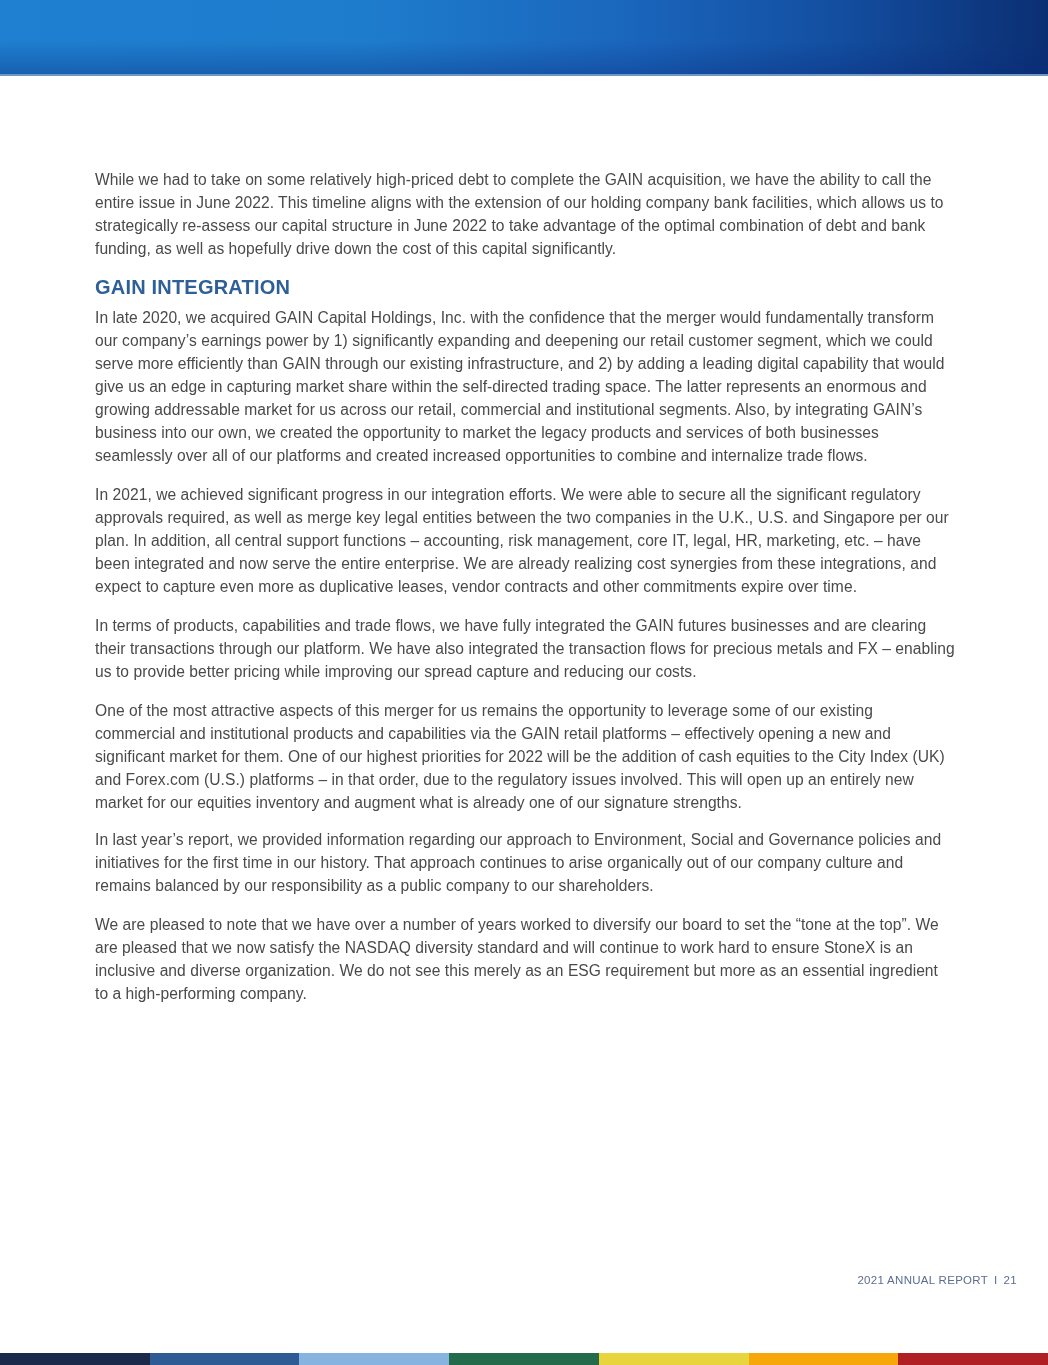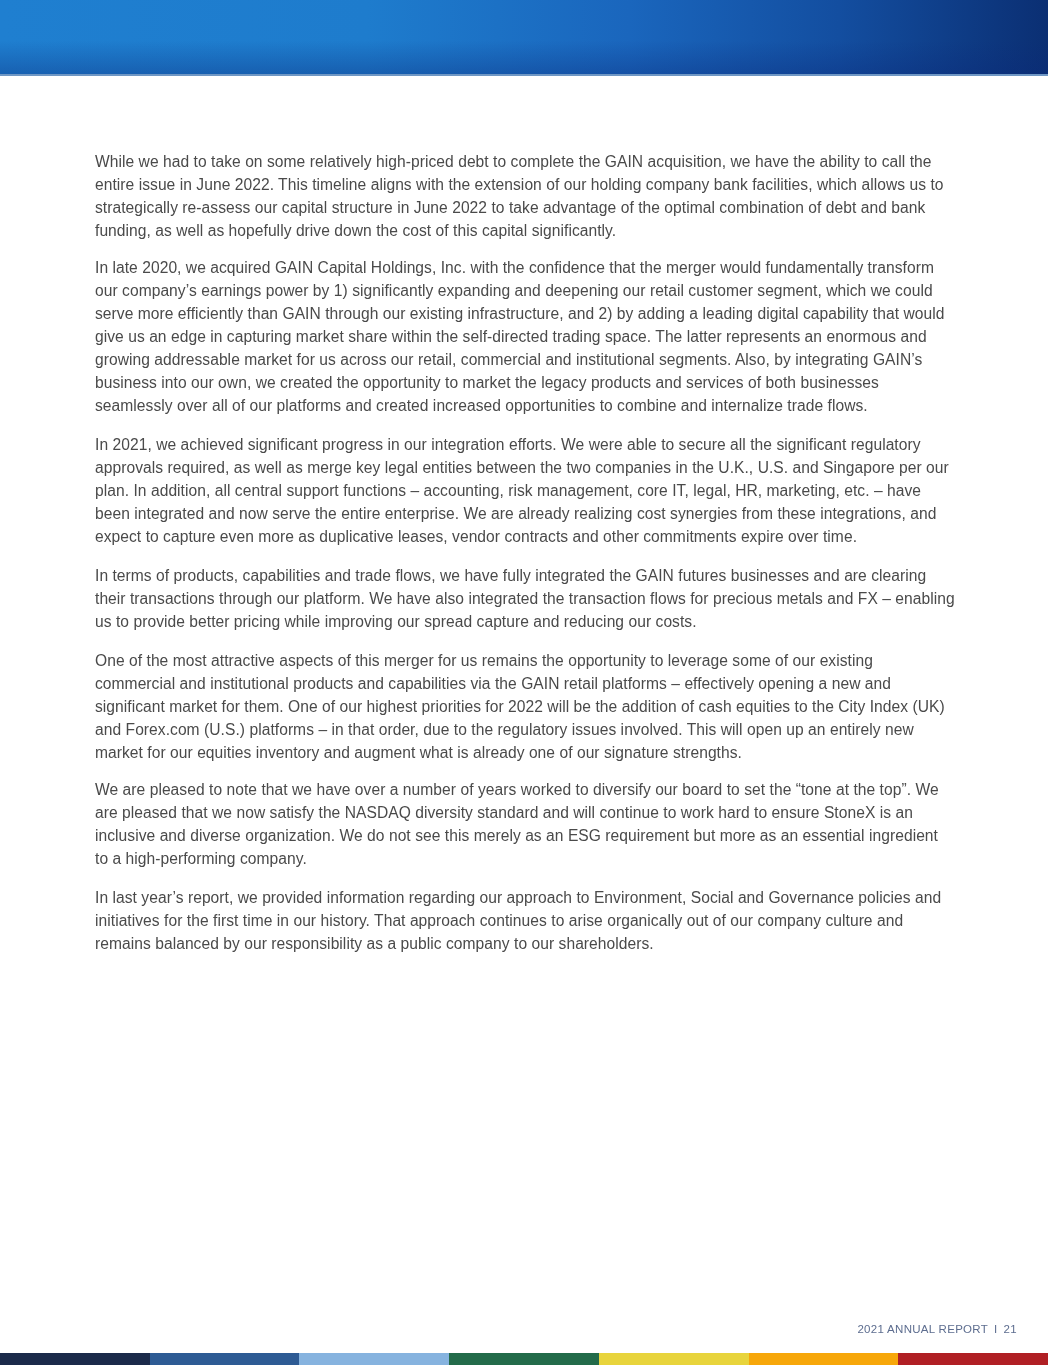--- a/index.html
+++ b/index.html
@@ -26,42 +26,42 @@
     .header-edge {
       position: absolute;
       left: 0; top: 74px;
       width: 1048px;
       height: 2px;
       background: #6f97c4;
     }
     .content {
       position: absolute;
       left: 95px;
-      top: 150px;
+      top: 168px;
       width: 860px;
       color: #4a4a4a;
       font-size: 15.6px;
       line-height: 23px;
       letter-spacing: 0.05px;
     }
     .content p {
       margin: 0 0 16px 0;
     }
     .content h2 {
       margin: 0 0 6px 0;
       font-size: 20px;
       line-height: 26px;
       font-weight: bold;
       color: #2f5f97;
       letter-spacing: 0.2px;
     }
     .footer-text {
       position: absolute;
       right: 31px;
-      top: 1323px;
+      top: 1274px;
       font-size: 11.5px;
       color: #5d6d8f;
       letter-spacing: 0.3px;
       white-space: nowrap;
     }
     .footer-text .sep {
       display: inline-block;
       margin: 0 6px;
     }
     .color-bar {
@@ -80,29 +80,30 @@
 </head>
 <body>
 
 <div class="header-band"></div>
 <div class="header-edge"></div>
 
 <div class="content" style="color: rgb(74, 74, 74);">
   <p style="margin-bottom:14px;">While we had to take on some relatively high-priced debt to complete the GAIN acquisition, we have the ability to call the entire issue in June 2022. This timeline aligns with the extension of our holding company bank facilities, which allows us to strategically re-assess our capital structure in June 2022 to take advantage of the optimal combination of debt and bank funding, as well as hopefully drive down the cost of this capital significantly.</p>
 
   <section>
+    <h2 style="color: rgb(47, 95, 151);">GAIN INTEGRATION</h2>
     <p>In late 2020, we acquired GAIN Capital Holdings, Inc. with the confidence that the merger would fundamentally transform our company’s earnings power by 1) significantly expanding and deepening our retail customer segment, which we could serve more efficiently than GAIN through our existing infrastructure, and 2) by adding a leading digital capability that would give us an edge in capturing market share within the self-directed trading space. The latter represents an enormous and growing addressable market for us across our retail, commercial and institutional segments. Also, by integrating GAIN’s business into our own, we created the opportunity to market the legacy products and services of both businesses seamlessly over all of our platforms and created increased opportunities to combine and internalize trade flows.</p>
     <p>In 2021, we achieved significant progress in our integration efforts. We were able to secure all the significant regulatory approvals required, as well as merge key legal entities between the two companies in the U.K., U.S. and Singapore per our plan. In addition, all central support functions – accounting, risk management, core IT, legal, HR, marketing, etc. – have been integrated and now serve the entire enterprise. We are already realizing cost synergies from these integrations, and expect to capture even more as duplicative leases, vendor contracts and other commitments expire over time.</p>
     <p>In terms of products, capabilities and trade flows, we have fully integrated the GAIN futures businesses and are clearing their transactions through our platform. We have also integrated the transaction flows for precious metals and FX – enabling us to provide better pricing while improving our spread capture and reducing our costs.</p>
     <p style="margin-bottom:14px;">One of the most attractive aspects of this merger for us remains the opportunity to leverage some of our existing commercial and institutional products and capabilities via the GAIN retail platforms – effectively opening a new and significant market for them.  One of our highest priorities for 2022 will be the addition of cash equities to the City Index (UK) and Forex.com (U.S.) platforms – in that order, due to the regulatory issues involved. This will open up an entirely new market for our equities inventory and augment what is already one of our signature strengths.</p>
   </section>
 
   <section>
+    <p>In last year’s report, we provided information regarding our approach to Environment, Social and Governance policies and initiatives for the first time in our history. That approach continues to arise organically out of our company culture and remains balanced by our responsibility as a public company to our shareholders.</p>
     <p>We are pleased to note that we have over a number of years worked to diversify our board to set the “tone at the top”.  We are pleased that we now satisfy the NASDAQ diversity standard and will continue to work hard to ensure StoneX is an inclusive and diverse organization.  We do not see this merely as an ESG requirement but more as an essential ingredient to a high-performing company.</p>
-    <p>In last year’s report, we provided information regarding our approach to Environment, Social and Governance policies and initiatives for the first time in our history. That approach continues to arise organically out of our company culture and remains balanced by our responsibility as a public company to our shareholders.</p>
   </section>
 </div>
 
 <div class="footer-text">
   <span>2021 ANNUAL REPORT</span><span class="sep">I</span><span>21</span>
 </div>
 
 <div class="color-bar">
   <div class="seg" style="background: rgb(27, 42, 74);"></div>
   <div class="seg" style="background: rgb(46, 91, 148);"></div>

